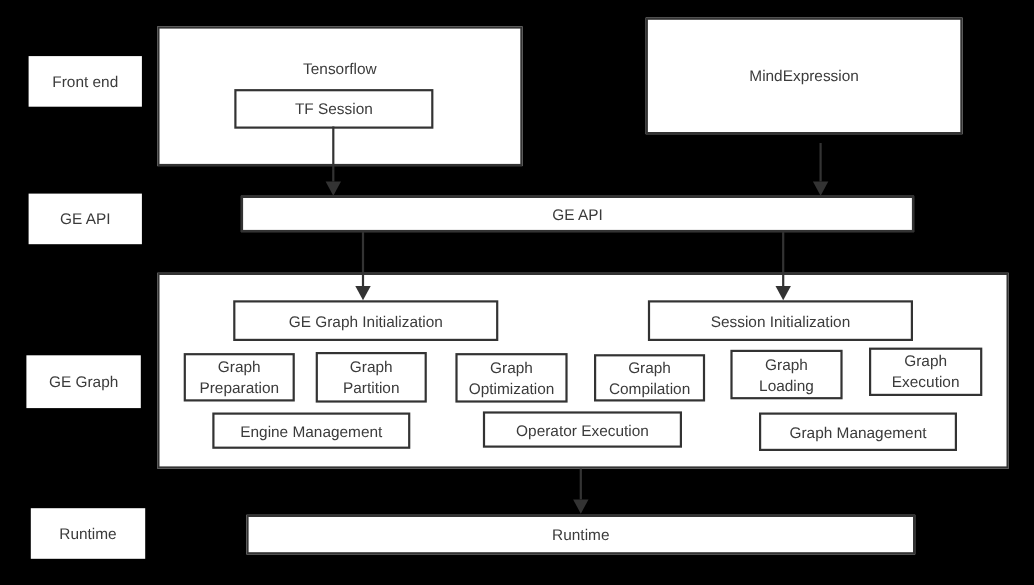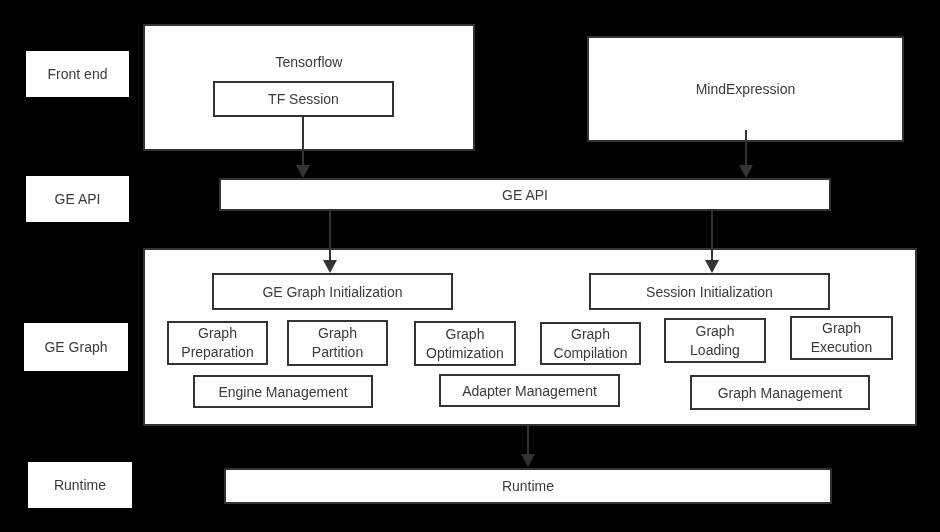--- a/index.html
+++ b/index.html
@@ -89,21 +89,21 @@
   <div class="side-label" style="left:26px; top:51px; width:103px; height:46px;">Front end</div>
   <div class="side-label" style="left:26px; top:176px; width:103px; height:46px;">GE API</div>
   <div class="side-label" style="left:24px; top:323px; width:104px; height:48px;">GE Graph</div>
   <div class="side-label" style="left:28px; top:462px; width:104px; height:46px;">Runtime</div>
 
   <div class="container-box" style="left:143px; top:24px; width:332px; height:127px;">
     <div class="tensorflow-title">Tensorflow</div>
     <div class="box" style="left:68px; top:55px; width:181px; height:36px;">TF Session</div>
   </div>
 
-  <div class="box" style="left:587px; top:36px; width:317px; height:106px;">MindExpression</div>
+  <div class="box" style="left:587px; top:16px; width:288px; height:106px;">MindExpression</div>
 
   <div class="box" style="left:219px; top:178px; width:612px; height:33px;">GE API</div>
 
   <div class="container-box" style="left:143px; top:248px; width:774px; height:178px;">
 
     <div class="box" style="left:67px; top:23px; width:241px; height:37px;">GE Graph Initialization</div>
     <div class="box" style="left:444px; top:23px; width:241px; height:37px;">Session Initialization</div>
 
     <div class="box two-line" style="left:22px; top:71px; width:101px; height:44px;">Graph
 Preparation</div>
@@ -112,21 +112,21 @@
     <div class="box two-line" style="left:269px; top:71px; width:102px; height:45px;">Graph
 Optimization</div>
     <div class="box two-line" style="left:395px; top:72px; width:101px; height:43px;">Graph
 Compilation</div>
     <div class="box two-line" style="left:519px; top:68px; width:102px; height:45px;">Graph
 Loading</div>
     <div class="box two-line" style="left:645px; top:66px; width:103px; height:44px;">Graph
 Execution</div>
 
     <div class="box" style="left:48px; top:125px; width:180px; height:33px;">Engine Management</div>
-    <div class="box" style="left:294px; top:124px; width:181px; height:33px;">Adapter Management</div>
+    <div class="box" style="left:294px; top:124px; width:181px; height:33px;">Operator Execution</div>
     <div class="box" style="left:545px; top:125px; width:180px; height:35px;">Graph Management</div>
   </div>
 
   <div class="box" style="left:224px; top:468px; width:608px; height:36px;">Runtime</div>
 
   <div class="arrow" style="left:296px; top:115px; height:63px;">
     <div class="arrow-shaft"></div>
     <div class="arrow-head"></div>
   </div>
   <div class="arrow" style="left:739px; top:130px; height:48px;">

